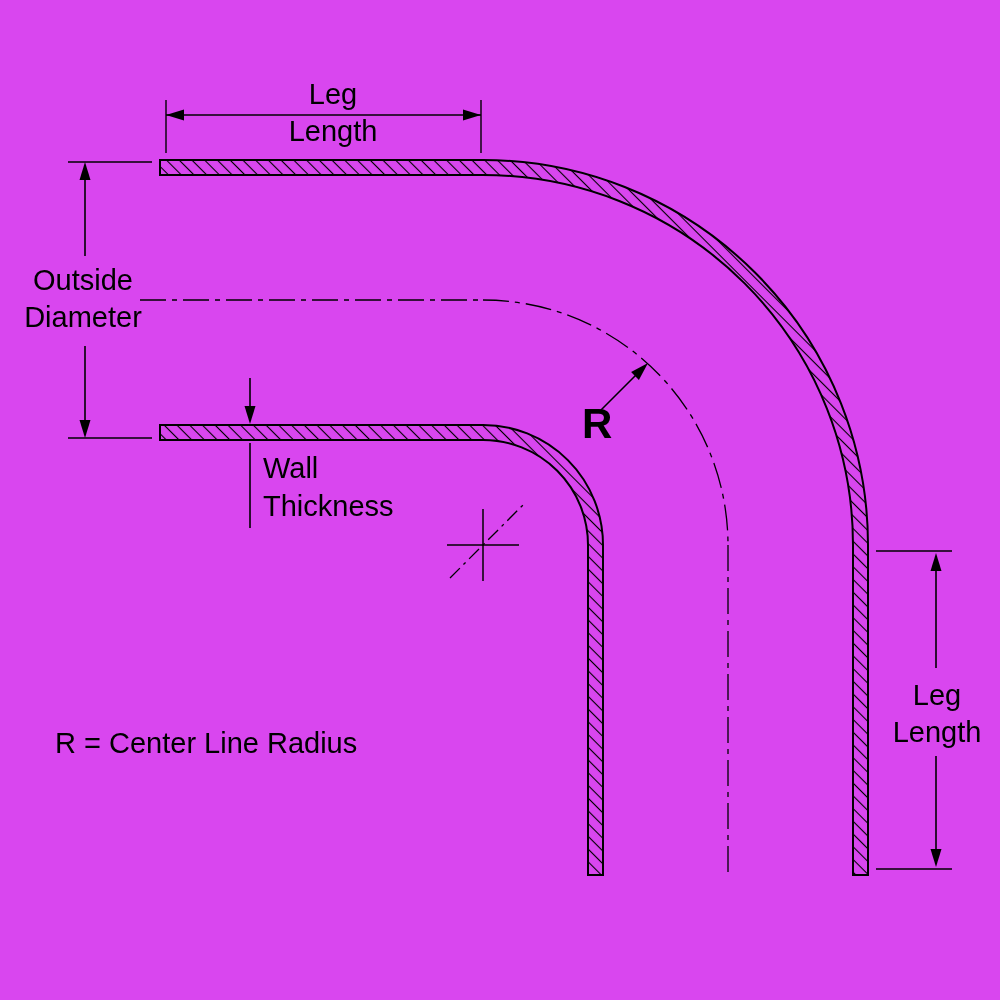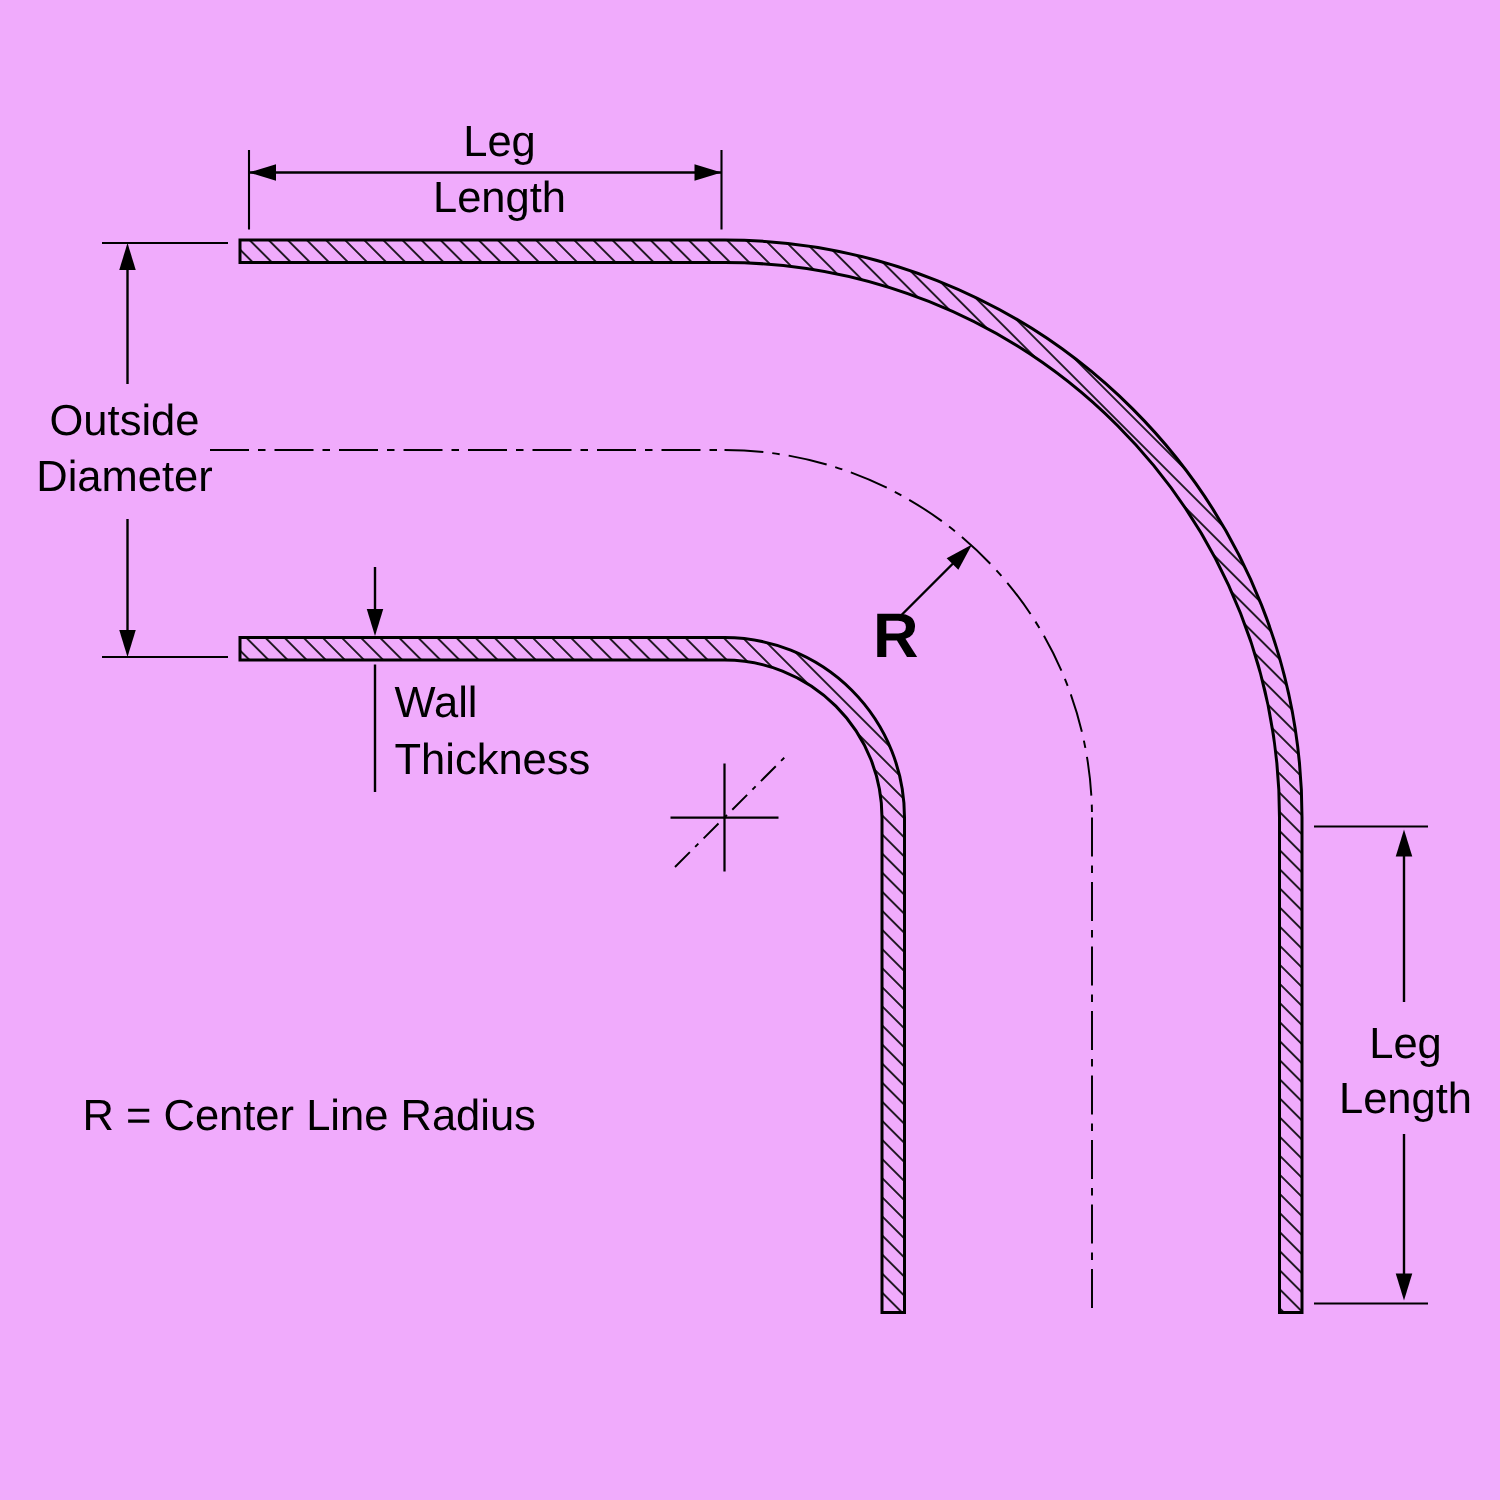--- a/index.html
+++ b/index.html
@@ -1,16 +1,16 @@
 <!DOCTYPE html>
 <html><head>
 <meta charset="utf-8">
 <style>
   html,body{margin:0;padding:0;background:#ffffff;}
-  .stage{position:relative;width:1000px;height:1000px;background:#f0abfc;overflow:hidden;}
+  .stage{position:relative;width:1000px;height:1000px;background:#d946ef;overflow:hidden;}
   svg{display:block;}
   .dim-label{font-family:"Liberation Sans","DejaVu Sans",sans-serif;font-size:29px;fill:#000000;}
   .dim-label-mid{text-anchor:middle;}
   .r-symbol{font-family:"Liberation Sans","DejaVu Sans",sans-serif;font-size:42px;font-weight:bold;fill:#000000;}
   .note-label{font-family:"Liberation Sans","DejaVu Sans",sans-serif;font-size:29px;fill:#000000;}
   .outline{fill:none;stroke:#000000;stroke-width:2;}
   .dimline{stroke:#000000;stroke-width:1.6;fill:none;}
   .extline{stroke:#000000;stroke-width:1.4;fill:none;}
   .centerline{stroke:#000000;stroke-width:1.3;fill:none;stroke-dasharray:26 6 5 6;}
   .centermark{stroke:#000000;stroke-width:1.5;fill:none;}

